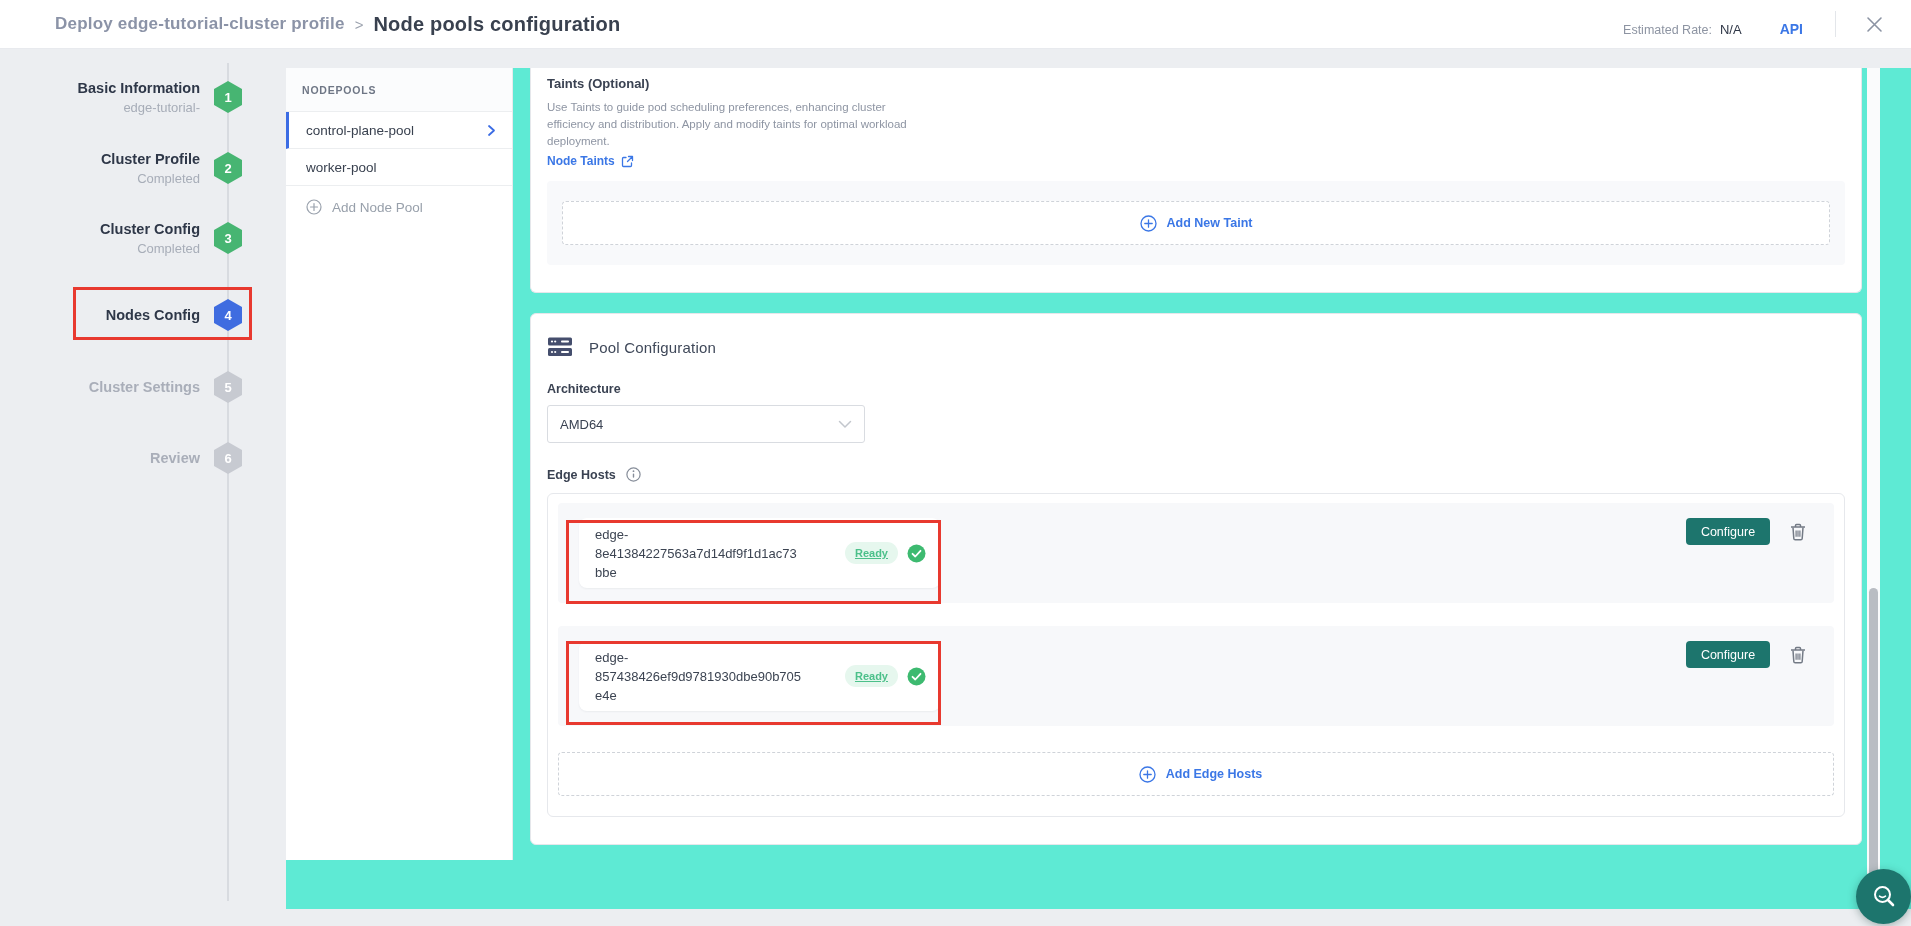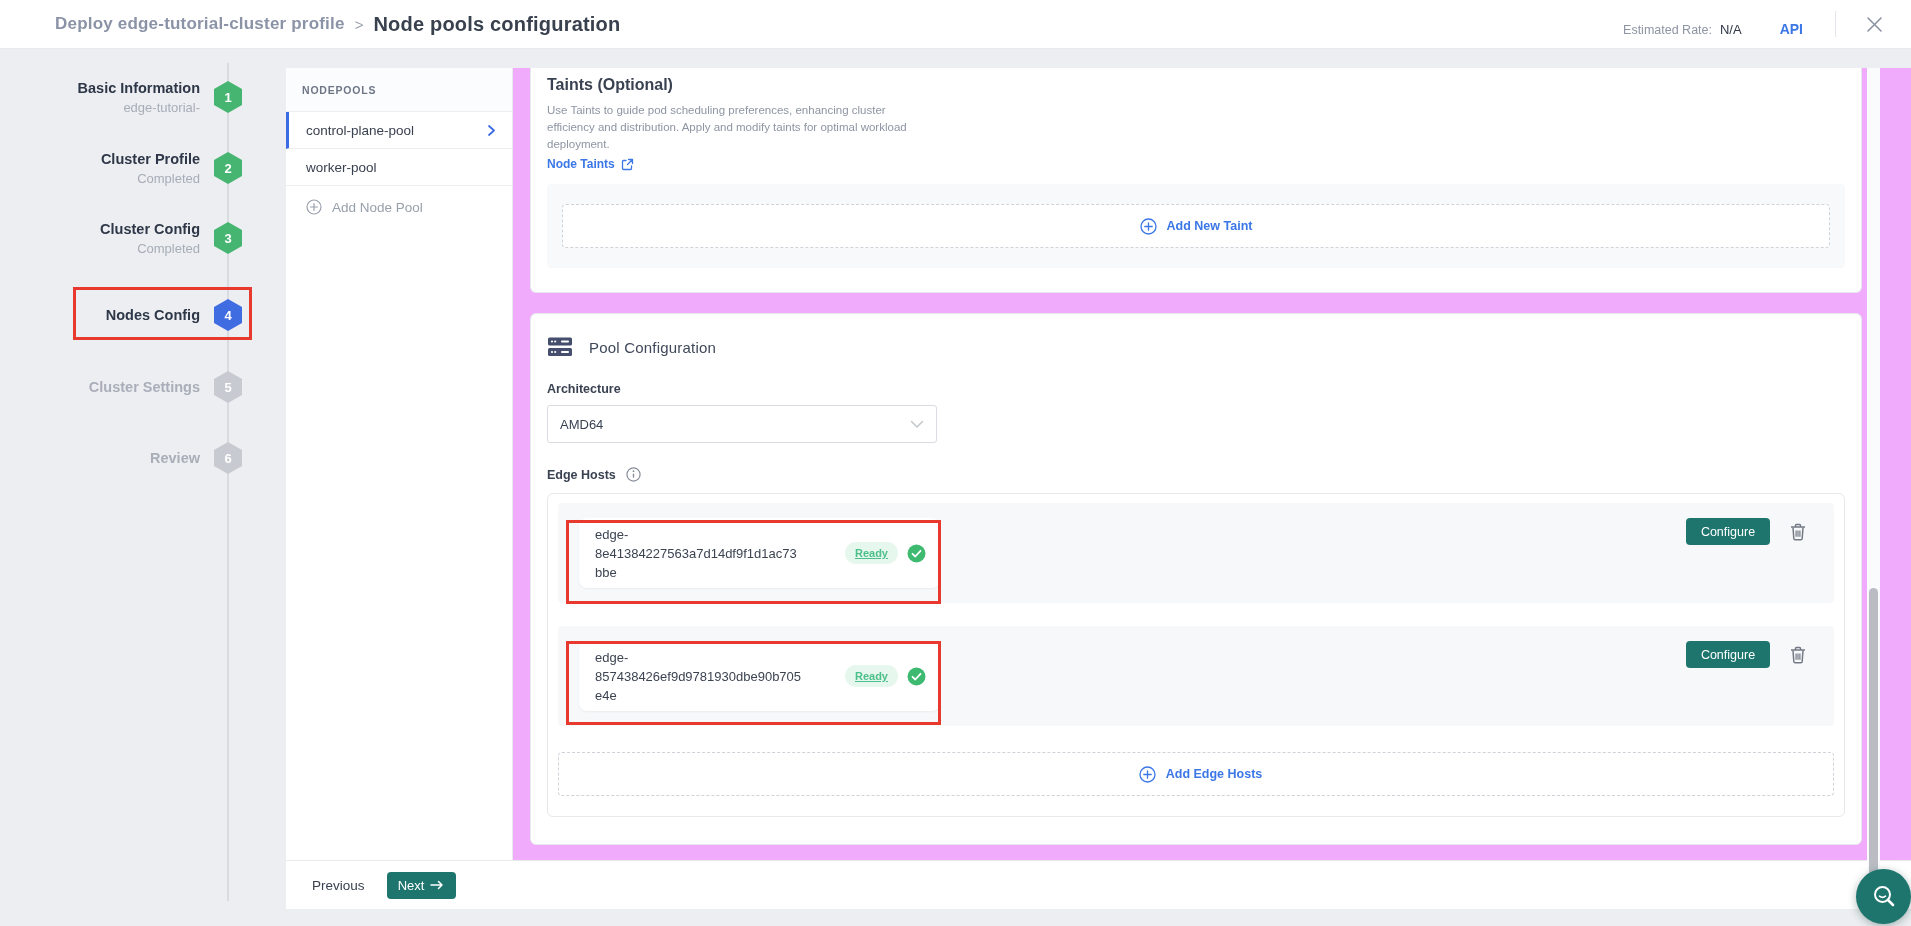--- a/index.html
+++ b/index.html
@@ -32,51 +32,51 @@
   .hex { width:28px; height:32px; clip-path:polygon(50% 0,100% 25%,100% 75%,50% 100%,0 75%,0 25%);
     display:flex; align-items:center; justify-content:center; color:#fff; font-size:13px;
     font-weight:700; flex:0 0 28px; z-index:2; }
   .hex.green { background:#47b572; }
   .hex.blue  { background:#3f6ce0; }
   .hex.gray  { background:#c7cad1; }
   .step1 { top:30px; } .step2 { top:101px; } .step3 { top:171px; }
   .step4 { top:250px; } .step5 { top:322px; } .step6 { top:393px; }
 
   
-  .panel { position:absolute; left:286px; top:68px; width:1625px; height:841px; background:#f0abfc; }
+  .panel { position:absolute; left:286px; top:68px; width:1625px; height:841px; background:#5eead4; }
 
   
   .nodepools { position:absolute; left:0; top:0; width:227px; height:792px; border-right:1px solid #e8eaed; background:#fff; }
   .np-header { height:44px; background:#fbfcfd; border-bottom:1px solid #eceef0; display:flex;
     align-items:center; padding:0 16px; font-size:10.5px; font-weight:700; letter-spacing:.8px; color:#6e7685; }
   .np-item { height:37px; display:flex; align-items:center; padding:0 14px 0 20px;
     font-size:13.5px; color:#39414f; border-bottom:1px solid #eceef0; cursor:pointer; background:#fff; }
   .np-item.selected { border-left:3px solid #3b6ce4; padding-left:17px; font-weight:500; }
   .np-chevron { margin-left:auto; display:flex; }
   .np-add { height:42px; display:flex; align-items:center; gap:10px; padding:0 20px;
     font-size:13.5px; color:#98a0ab; cursor:pointer; }
 
   
   .content { position:absolute; left:227px; top:0; width:1398px; height:792px; overflow:hidden; }
   .card { margin-left:17px; width:1332px; background:#fff; border:1px solid #e5e7eb; border-radius:6px; }
   .card-taints { border-top:none; border-radius:0 0 6px 6px; height:225px; padding:8px 16px; }
-  .taints-title { font-size:16px; font-weight:700; color:#3a4252; }
+  .taints-title { font-size:13px; font-weight:700; color:#3a4252; }
   .taints-desc { margin-top:8px; font-size:11.5px; line-height:17px; color:#8e95a3; max-width:372px; }
   .link-row { margin-top:4px; display:flex; align-items:center; gap:6px; cursor:pointer; width:fit-content; }
   .link-text { font-size:12px; font-weight:600; color:#3b77e6; }
   .gray-container { margin-top:13px; background:#f8f9fb; border-radius:4px; padding:20px 15px; }
   .dashed-btn { height:44px; background:#fff; border:1.5px dashed #cfd3d9; border-radius:4px;
     display:flex; align-items:center; justify-content:center; gap:10px; cursor:pointer; }
   .dashed-btn .add-label { font-size:12.5px; font-weight:600; color:#3b77e6; }
 
   .card-pool { margin-top:20px; height:532px; padding:22px 16px; }
   .pool-header { display:flex; align-items:center; gap:16px; }
   .pool-title { font-size:15px; color:#3f4859; font-weight:500; letter-spacing:.2px; }
   .field-label { margin-top:24px; font-size:12.5px; font-weight:700; color:#3a4252; display:flex; align-items:center; gap:10px; }
-  .select-box { margin-top:9px; width:390px; height:38px; border:1px solid #d9dce1; border-radius:3px;
+  .select-box { margin-top:9px; width:318px; height:38px; border:1px solid #d9dce1; border-radius:3px;
     display:flex; align-items:center; padding:0 12px; cursor:pointer; background:#fff; }
   .select-value { font-size:13px; color:#3a4252; }
   .select-box svg { margin-left:auto; }
   .hosts-container { margin-top:11px; border:1px solid #e6e8ec; border-radius:6px; padding:9px 10px 20px 10px; }
   .host-row { background:#f7f8fa; border-radius:4px; height:100px; padding:15px 26px 15px 21px;
     display:flex; align-items:flex-start; }
   .host-row + .host-row { margin-top:23px; }
   .host-card { width:361px; height:70px; background:#fff; border-radius:8px;
     box-shadow:0 1px 2px rgba(40,50,70,.06); padding:13px 14px 13px 16px; display:flex; align-items:center; }
   .host-name { font-size:13px; color:#3c4452; line-height:19px; width:208px; word-break:break-all; }
@@ -355,31 +355,20 @@
                   <circle cx="8.5" cy="8.5" r="7.5" fill="none" stroke="#3b77e6" stroke-width="1.3"></circle>
                   <path d="M8.5 4.8 V12.2 M4.8 8.5 H12.2" stroke="#3b77e6" stroke-width="1.3" stroke-linecap="round"></path>
                 </svg>
             </span>
             <span class="add-label">Add Edge Hosts</span>
           </div>
         </div>
       </section>
     </main>
 
-    <footer class="panel-footer">
-      <button class="prev-btn">Previous</button>
-      <button class="next-btn">
-        <span>Next</span>
-        <span style="display:flex;">
-          <svg width="14" height="10" viewBox="0 0 14 10">
-              <path d="M1 5 H12 M8.5 1.5 L12 5 L8.5 8.5" fill="none" stroke="#fff" stroke-width="1.5" stroke-linecap="round" stroke-linejoin="round"></path>
-            </svg>
-        </span>
-      </button>
-    </footer>
 
     <div class="scrollbar-track">
       <div class="scrollbar-thumb"></div>
     </div>
   </div>
 
   <div class="annotation ann-step"></div>
   <div class="annotation ann-host1"></div>
   <div class="annotation ann-host2"></div>
 

